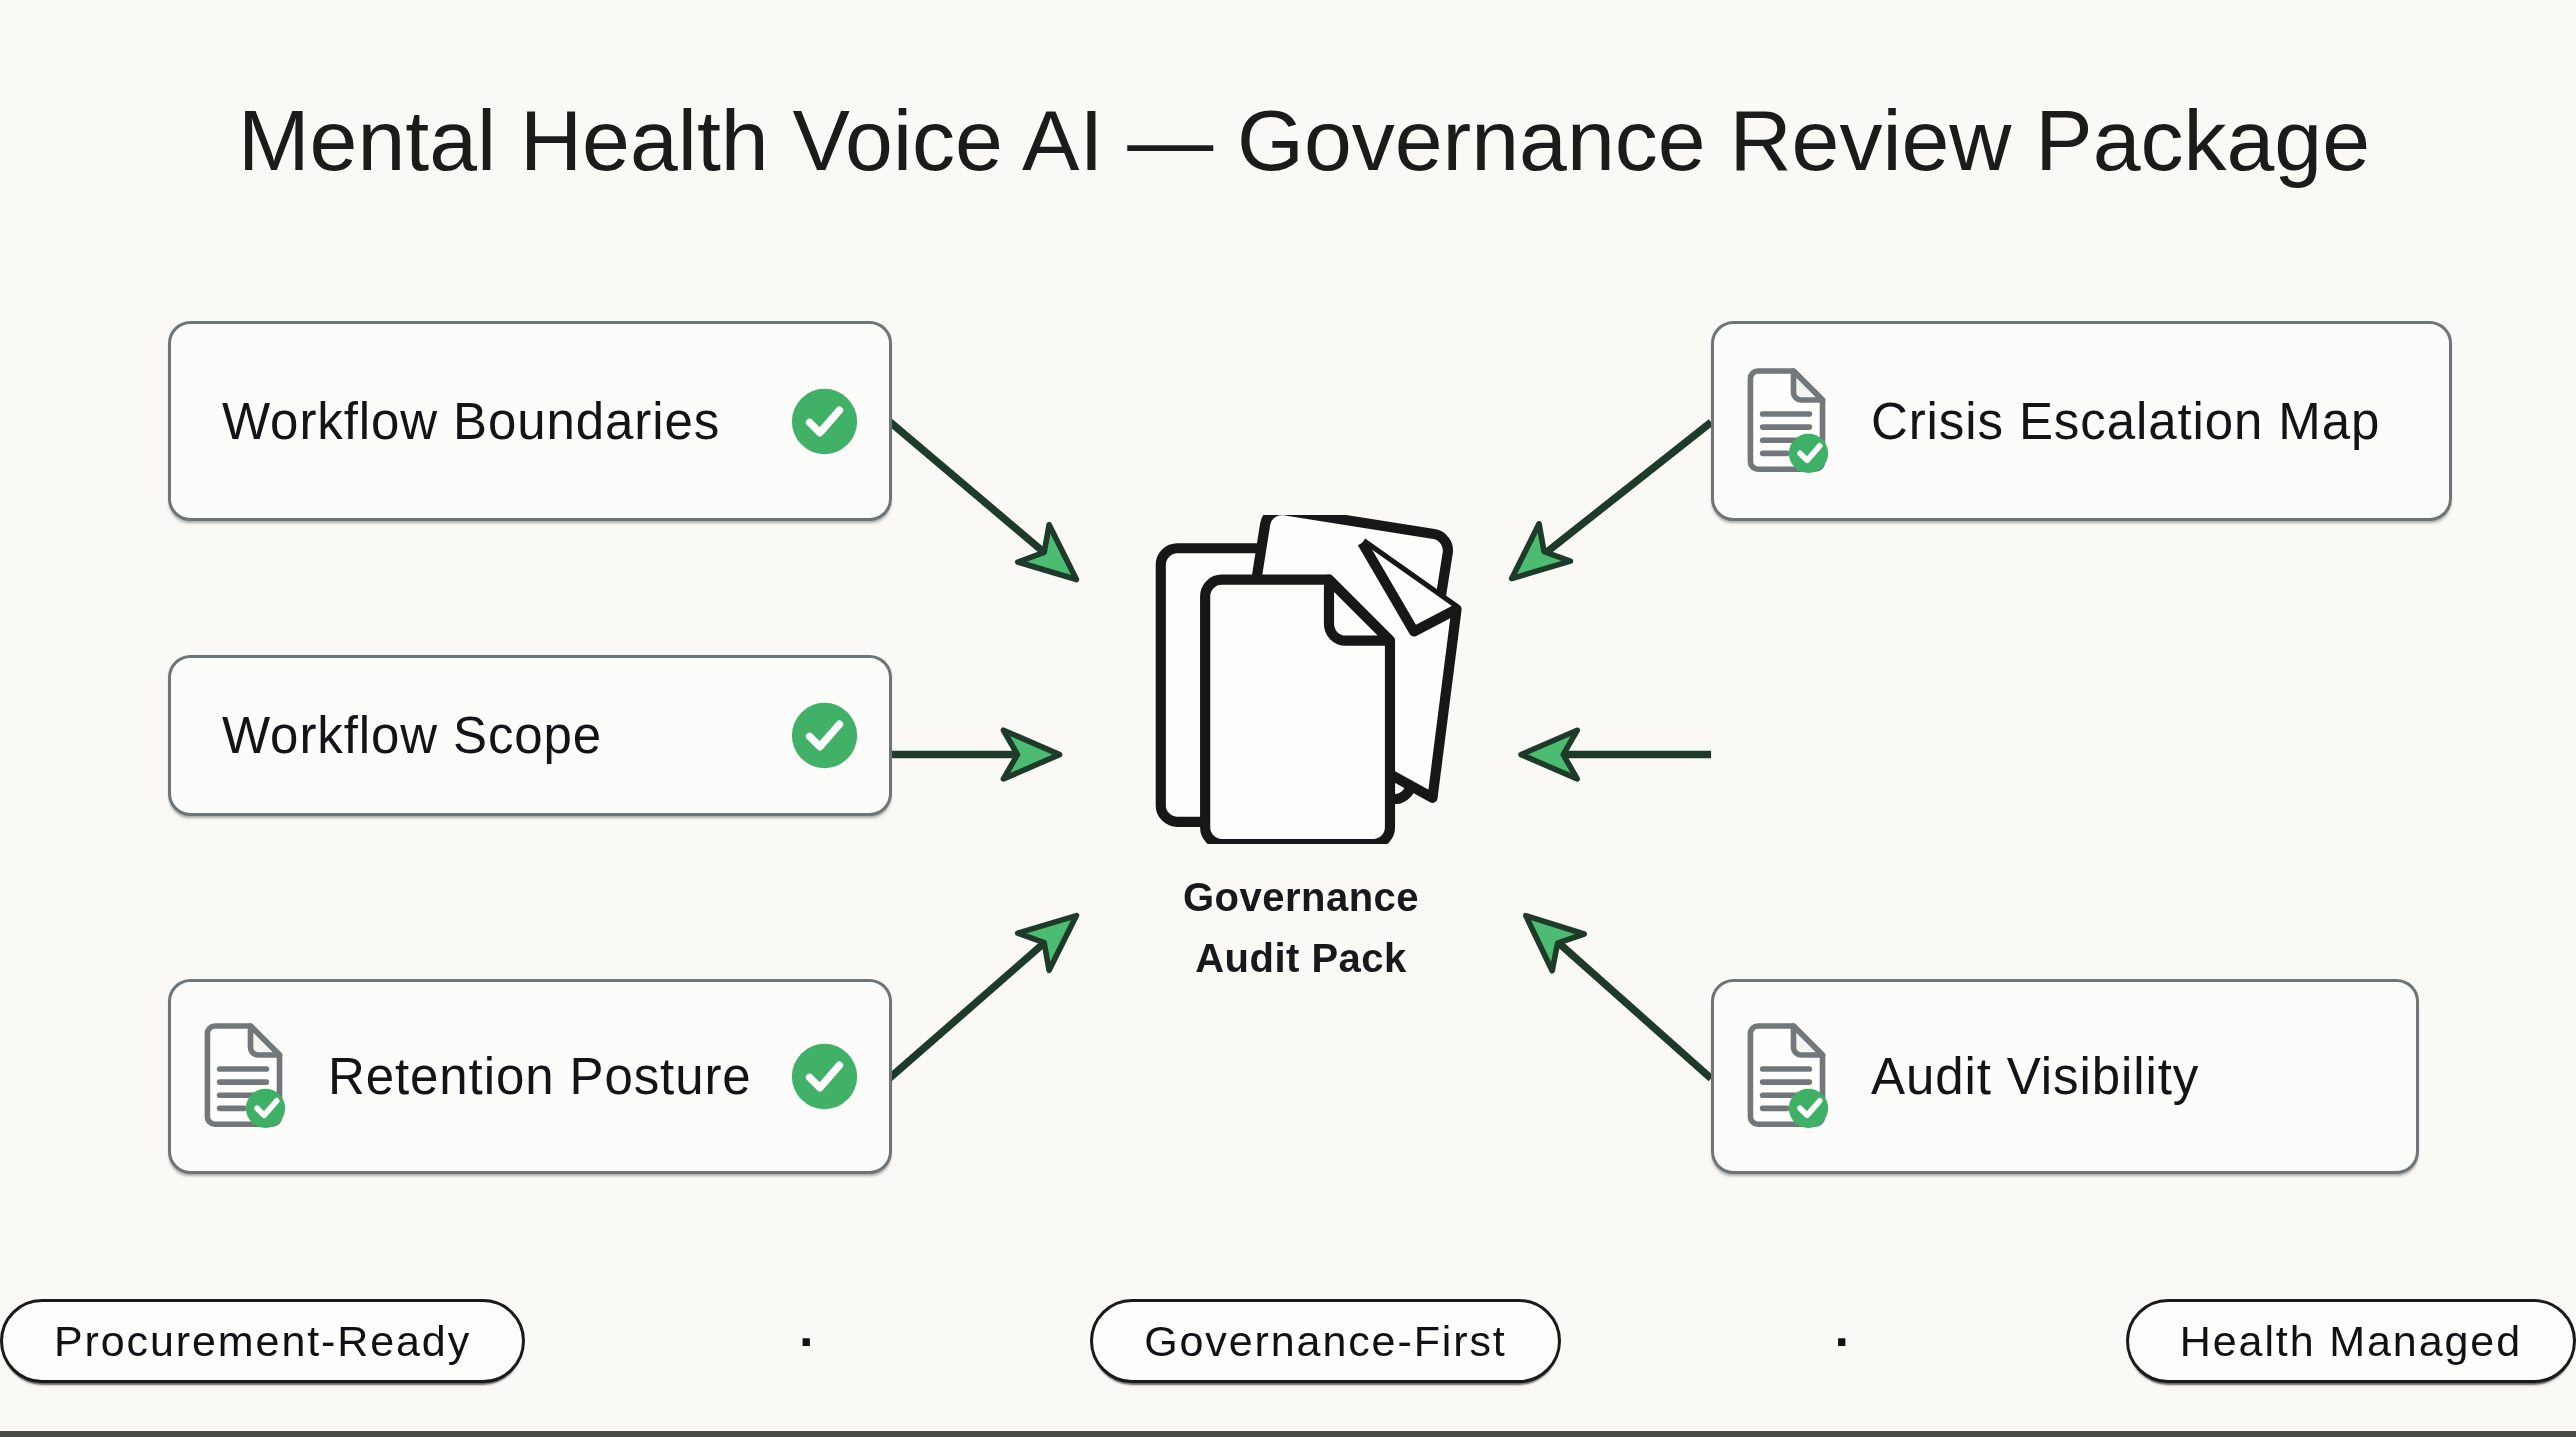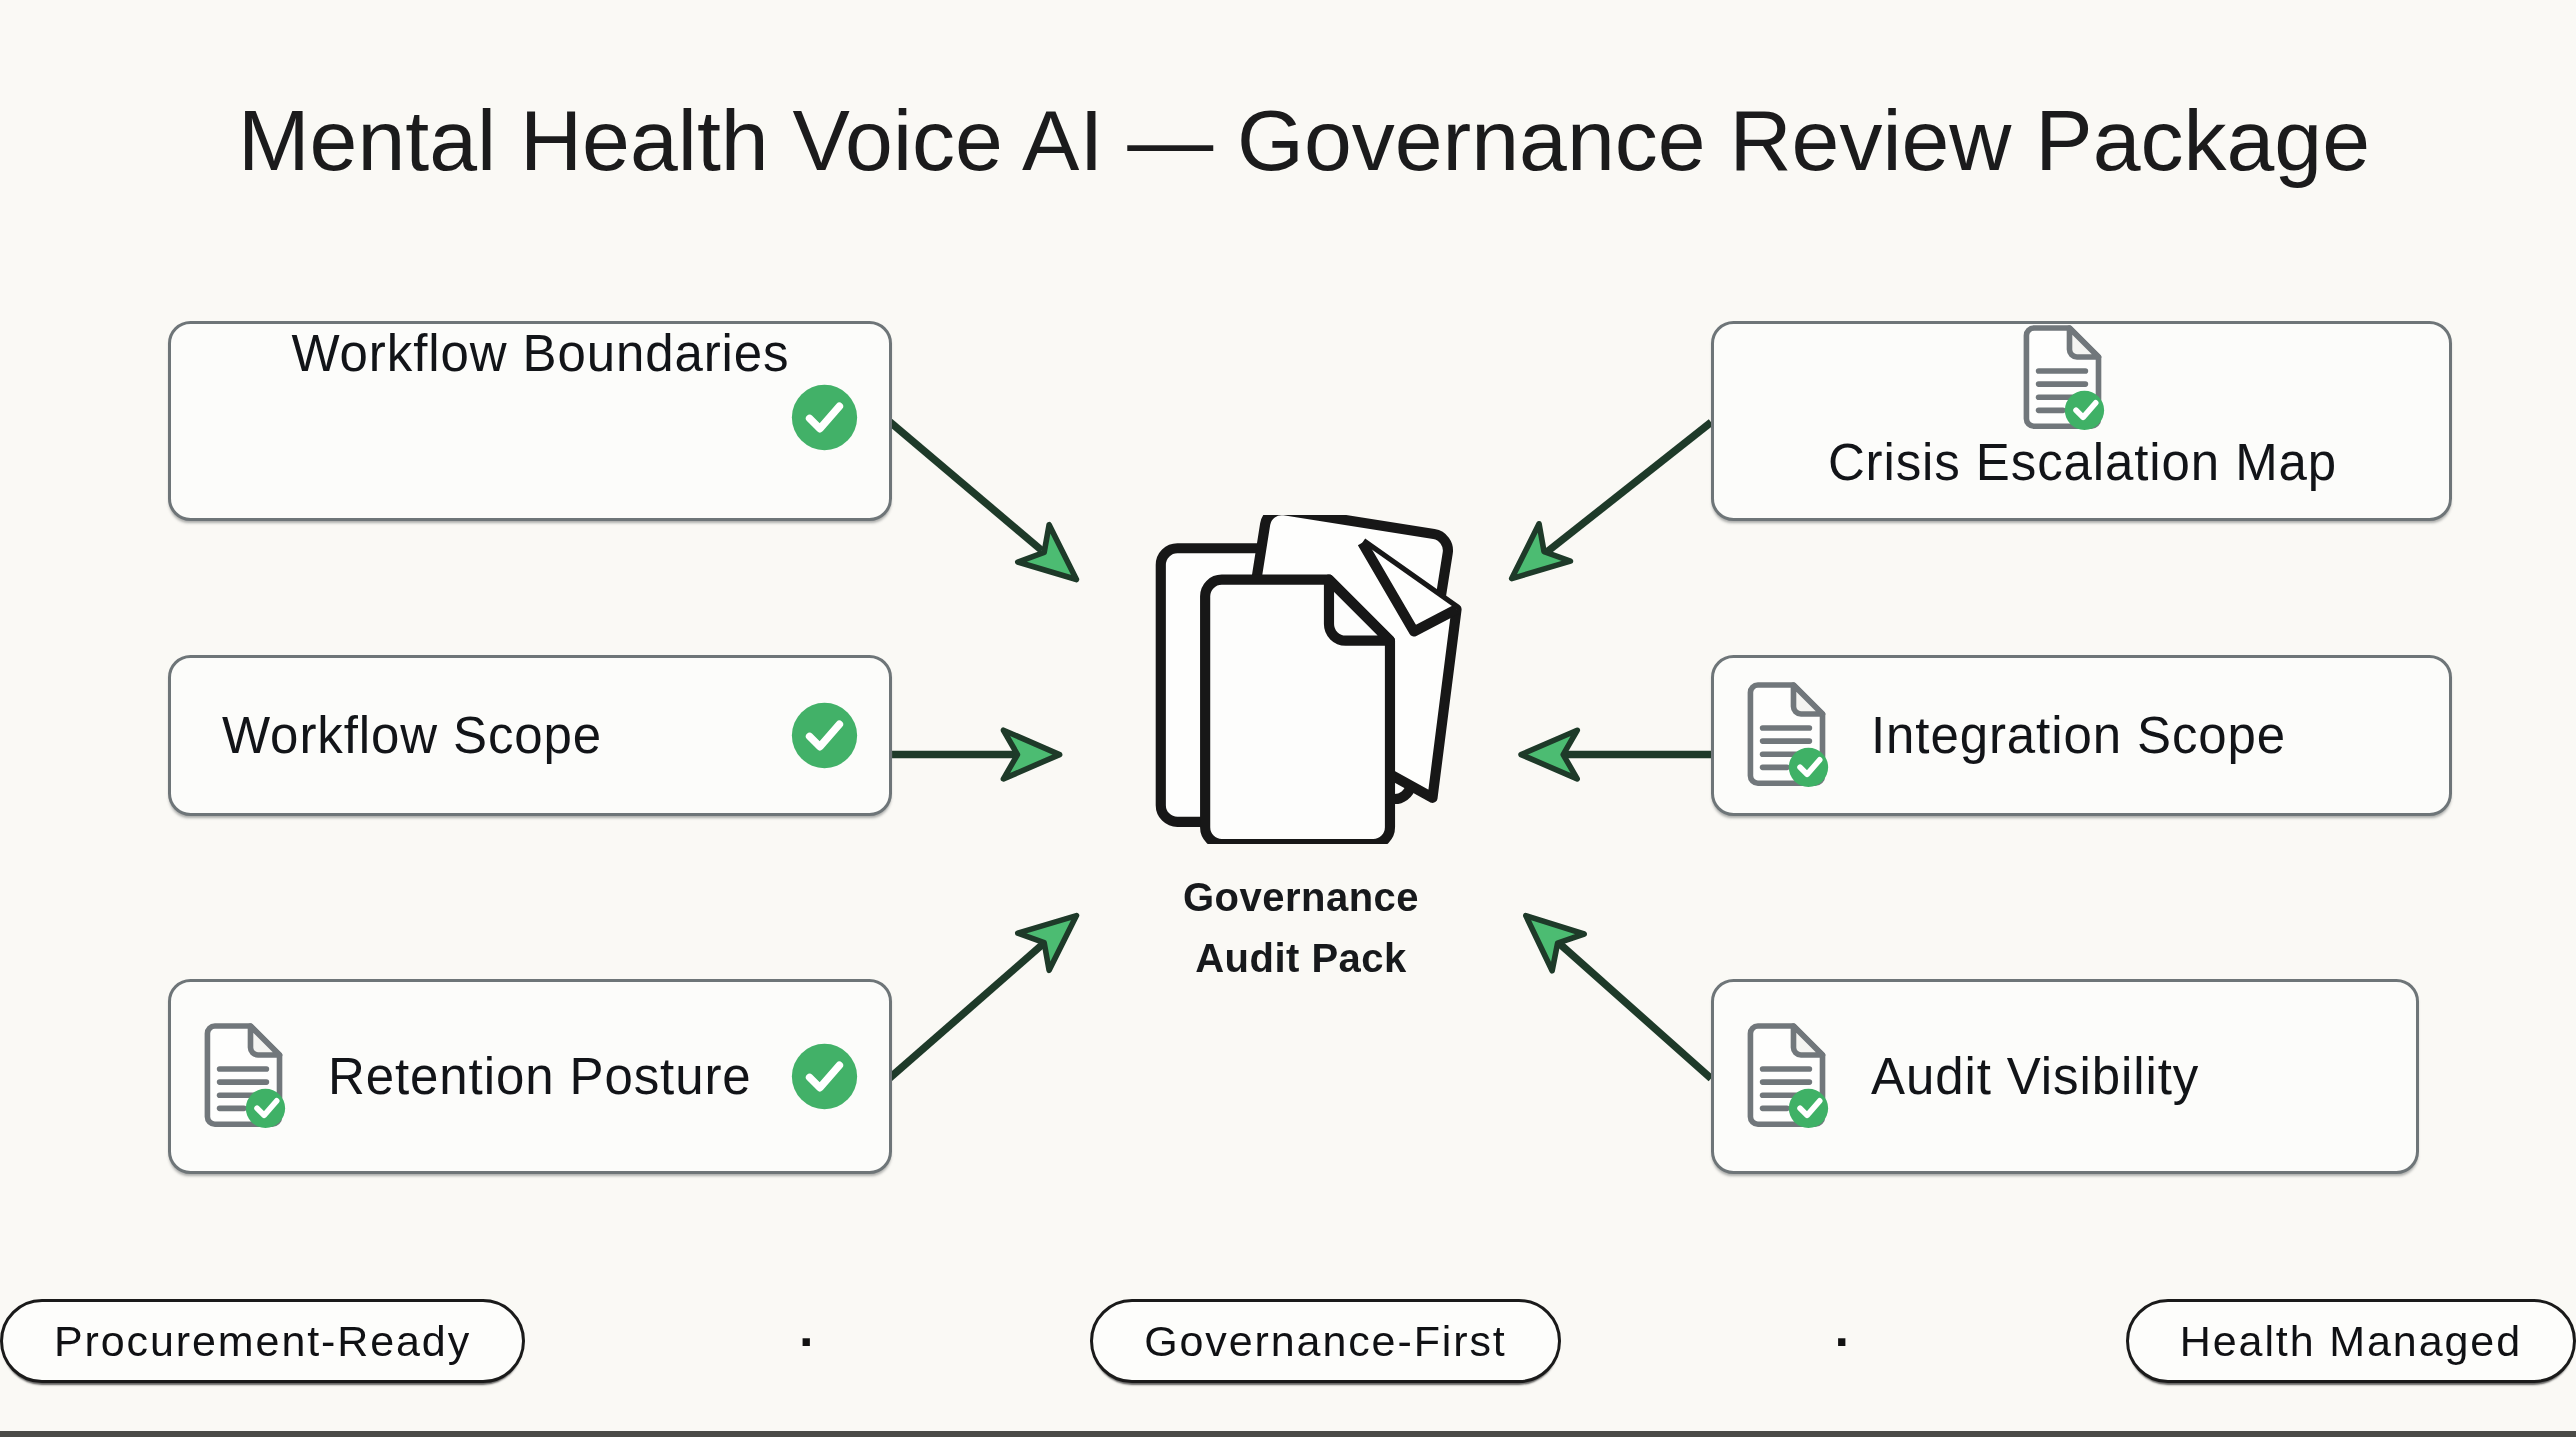--- a/index.html
+++ b/index.html
@@ -22,21 +22,21 @@
   .box{
     position:absolute; box-sizing:border-box;
     display:flex; align-items:center;
     background:#FCFCFA;
     border:3.3px solid #6E7578; border-radius:22.5px;
     box-shadow:0 3.7px 2.8px -1.9px rgba(75,80,80,.45);
   }
   .lcol{left:168px; width:724px; padding:0 30px 0 51px;}
   .lcol.with-doc{padding-left:28px;}
   .rcol{left:1711px; padding:0 26px 0 28px;}
-  .row1{top:321px; height:200px;flex-direction:column;}
+  .row1{top:321px; height:200px;}
   .row2{top:655px; height:161px;}
   .row3{top:979px; height:195px;}
   .rw12{width:741px;}
   .rw3{width:708px;}
   .box-label{
     font-size:51px; letter-spacing:0.9px; color:#121418;
     white-space:nowrap;
   }
   .doc-icon{width:88px; height:109px; flex:none; margin-right:41px;}
   .check-icon{width:69px; height:69px; flex:none; margin-left:auto;}
@@ -154,35 +154,20 @@
     </span>
     <span class="box-label">Retention Posture</span>
     <span class="check-icon">
       <svg width="69" height="69" viewBox="0 0 74 74">
         <circle cx="37" cy="37" r="35" fill="#42B168"></circle>
         <path d="M21 38 l11 11 l21 -24" fill="none" stroke="#FFFFFF" stroke-width="8" stroke-linecap="round" stroke-linejoin="round"></path>
       </svg>
     </span>
   </div>
 
-  <div class="box rcol rw12 row2">
-    <span class="doc-icon">
-      <svg width="88" height="109" viewBox="0 0 94 116">
-        <path d="M17 4 H55 L86 35 V101 a8 8 0 0 1 -8 8 H17 a8 8 0 0 1 -8 -8 V12 a8 8 0 0 1 8 -8 Z" fill="#FEFEFD" stroke="#71777B" stroke-width="6" stroke-linejoin="round"></path>
-        <path d="M55 4 L86 35 H63 a8 8 0 0 1 -8 -8 Z" fill="#F4F4F1" stroke="#71777B" stroke-width="6" stroke-linejoin="round"></path>
-        <line x1="22" y1="50" x2="72" y2="50" stroke="#71777B" stroke-width="6" stroke-linecap="round"></line>
-        <line x1="22" y1="64" x2="72" y2="64" stroke="#71777B" stroke-width="6" stroke-linecap="round"></line>
-        <line x1="22" y1="78" x2="72" y2="78" stroke="#71777B" stroke-width="6" stroke-linecap="round"></line>
-        <line x1="22" y1="92" x2="48" y2="92" stroke="#71777B" stroke-width="6" stroke-linecap="round"></line>
-        <circle cx="71" cy="92" r="21" fill="#3FB166"></circle>
-        <path d="M62 92 l7.5 7.5 L83 84" fill="none" stroke="#FFFFFF" stroke-width="6" stroke-linecap="round" stroke-linejoin="round"></path>
-      </svg>
-    </span>
-    <span class="box-label">Integration Scope</span>
-  </div>
 
   <div class="box rcol rw3 row3">
     <span class="doc-icon">
       <svg width="88" height="109" viewBox="0 0 94 116">
         <path d="M17 4 H55 L86 35 V101 a8 8 0 0 1 -8 8 H17 a8 8 0 0 1 -8 -8 V12 a8 8 0 0 1 8 -8 Z" fill="#FEFEFD" stroke="#71777B" stroke-width="6" stroke-linejoin="round"></path>
         <path d="M55 4 L86 35 H63 a8 8 0 0 1 -8 -8 Z" fill="#F4F4F1" stroke="#71777B" stroke-width="6" stroke-linejoin="round"></path>
         <line x1="22" y1="50" x2="72" y2="50" stroke="#71777B" stroke-width="6" stroke-linecap="round"></line>
         <line x1="22" y1="64" x2="72" y2="64" stroke="#71777B" stroke-width="6" stroke-linecap="round"></line>
         <line x1="22" y1="78" x2="72" y2="78" stroke="#71777B" stroke-width="6" stroke-linecap="round"></line>
         <line x1="22" y1="92" x2="48" y2="92" stroke="#71777B" stroke-width="6" stroke-linecap="round"></line>

